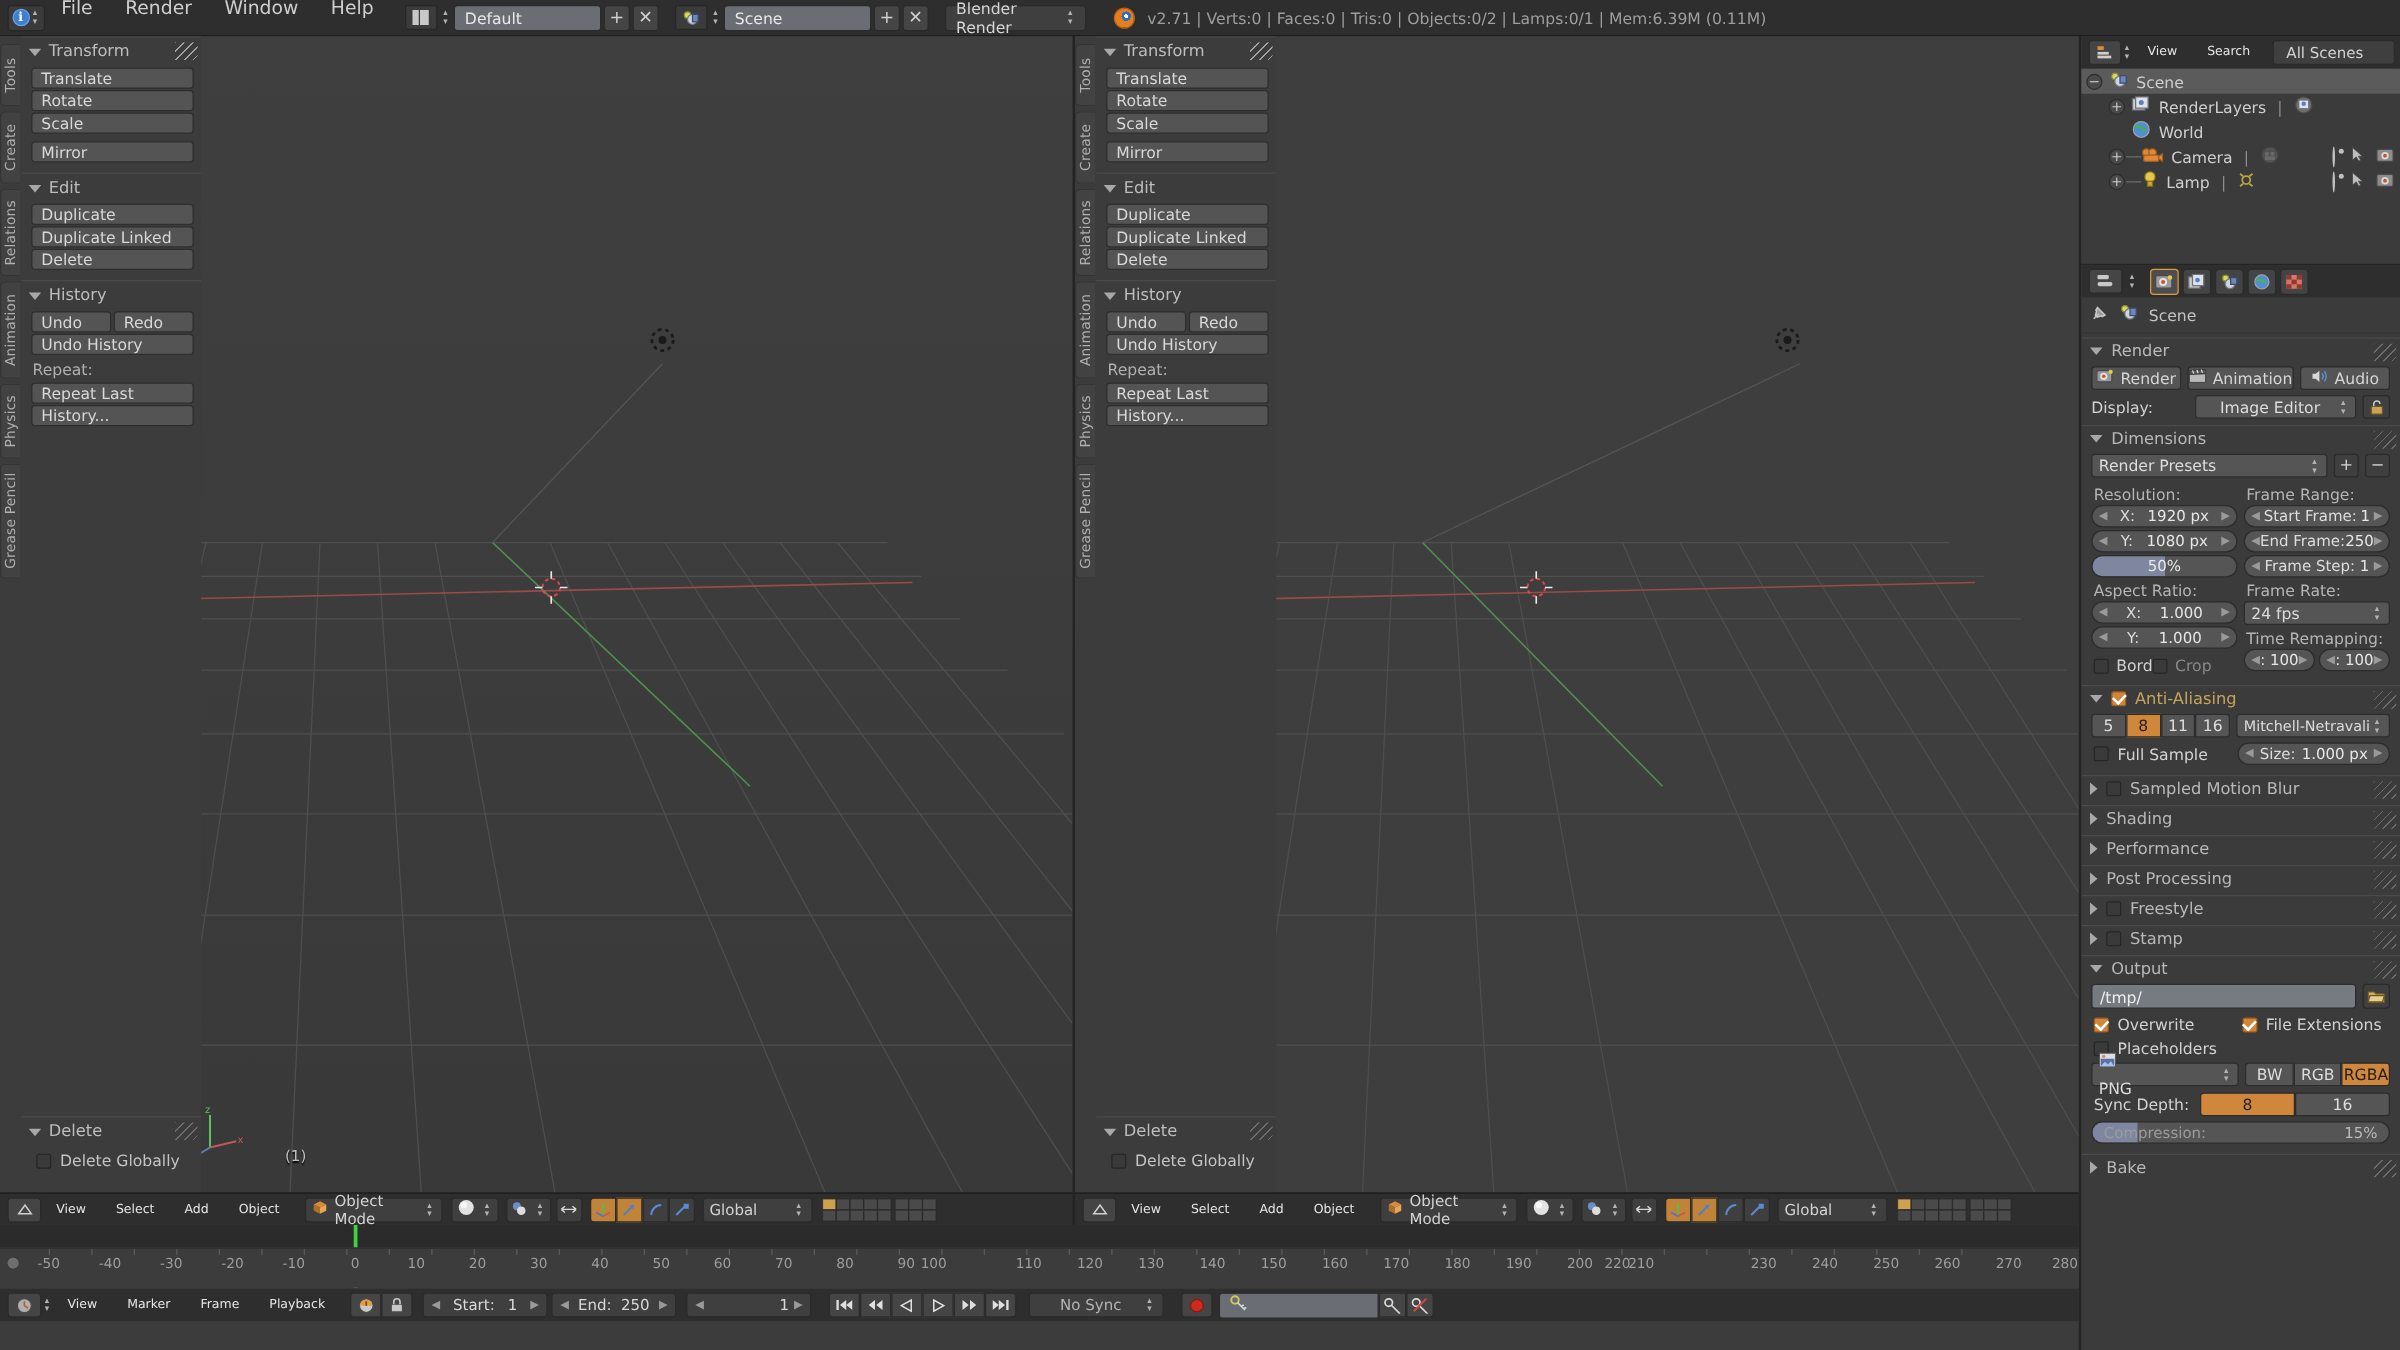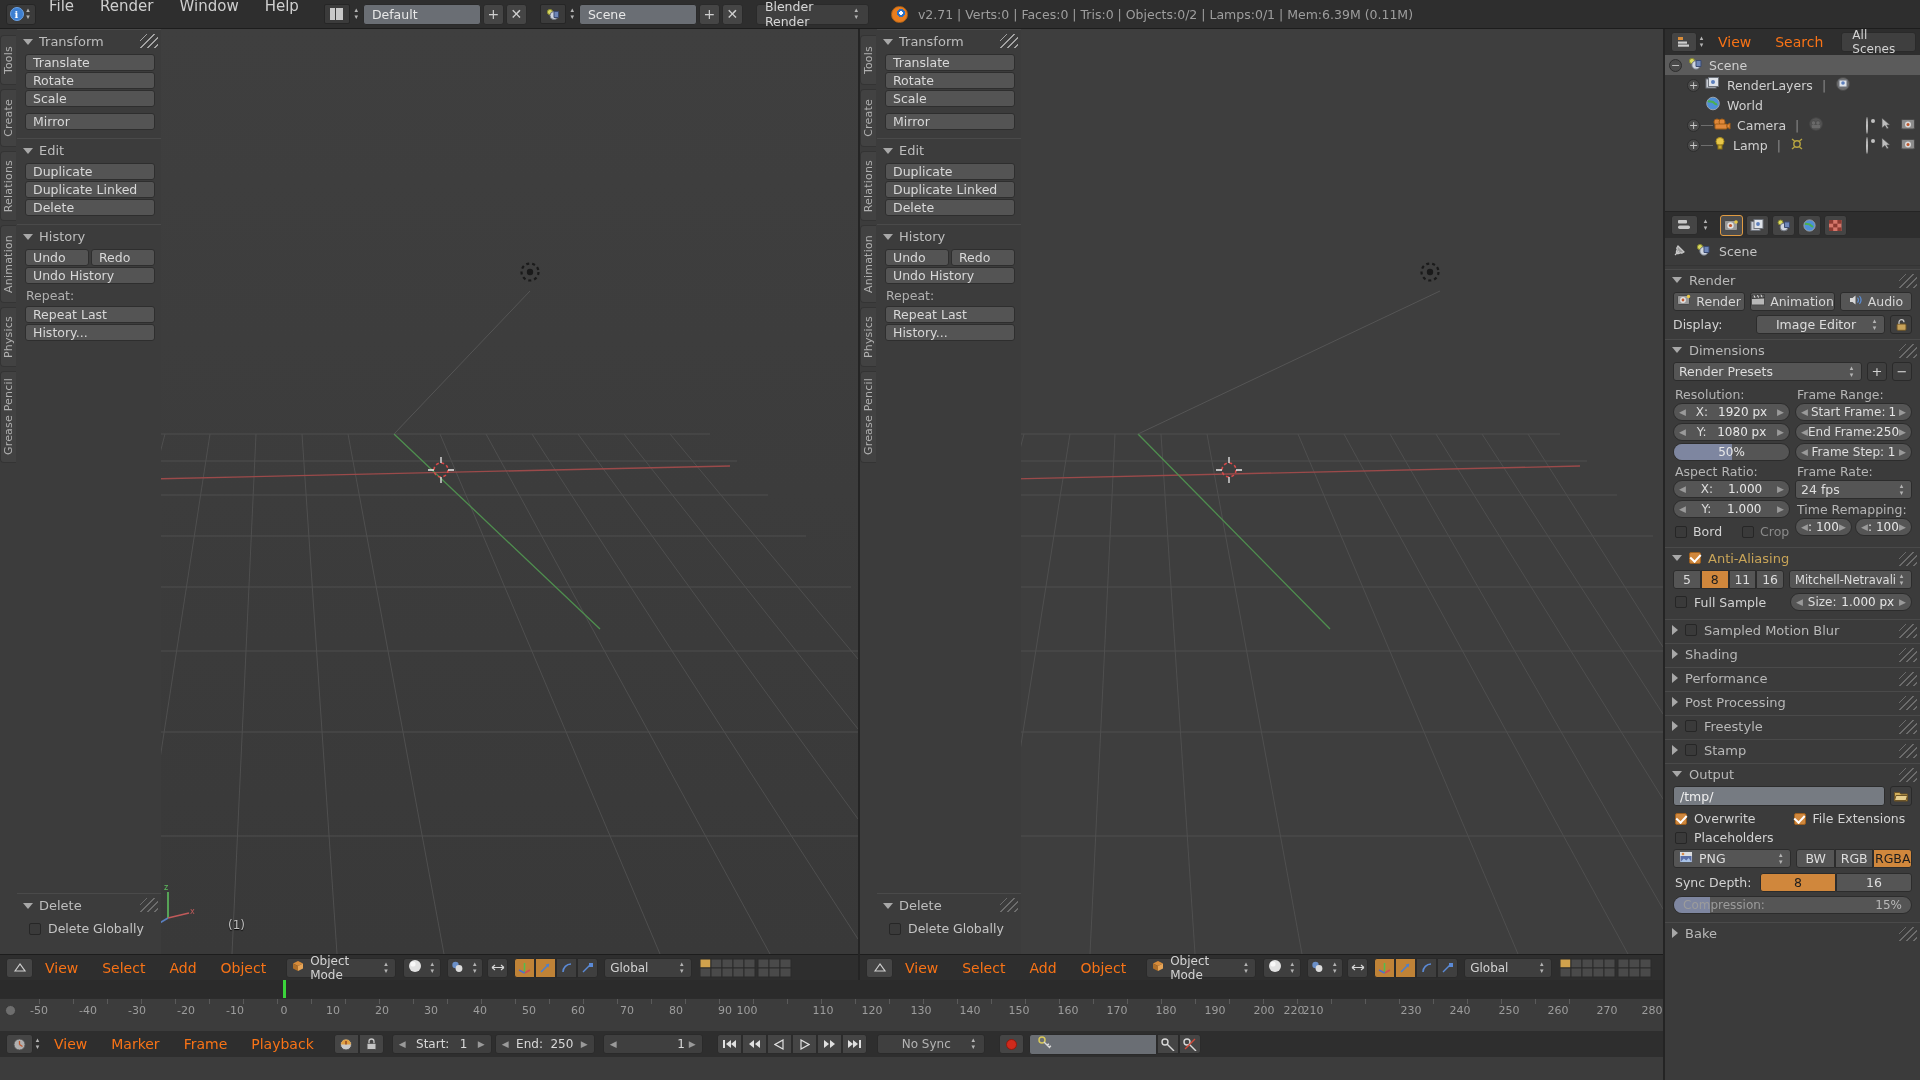--- a/index.html
+++ b/index.html
@@ -25,21 +25,21 @@
     display:flex; align-items:center; padding:0 8px; font-size:12.5px; }
   .sqbtn { width:21px;height:21px; background:#454545; border:1px solid #2a2a2a; border-radius:3px;
     display:flex;align-items:center;justify-content:center;color:#cfcfcf;font-size:14px; }
   .enumfield { height:21px; background:#3f3f3f; border:1px solid #2a2a2a; border-radius:3px;
     display:flex;align-items:center; padding:0 8px; gap:8px; font-size:12.5px; color:#d6d6d6; }
   .statline { color:#9e9e9e; font-size:12.5px; margin-left:10px; white-space:nowrap; }
   .bl-logo { width:17px;height:17px;border-radius:50%;background:radial-gradient(circle at 60% 40%, #ffffff 0 13%, #2b6fc2 13% 30%, #e87d1e 30% 100%);
      border:1px solid #b06317; }
   .vp-header { position:absolute; left:0; height:26px; background:#2e2e2e; border-top:1px solid #1d1d1d;
      display:flex; align-items:center; gap:0px; }
-  .vh-menu { padding:0 12px; font-size:14px; color:#f97316; height:26px; line-height:26px; }
+  .vh-menu { padding:0 12px; font-size:10px; color:#e5e5e5; height:26px; line-height:26px; }
   .modefield { height:20px; background:#3f3f3f; border:1px solid #2a2a2a; border-radius:3px;
      display:flex;align-items:center;gap:6px;padding:0 5px; font-size:12px; }
   .ibtn { width:21px;height:20px; background:#3f3f3f;border:1px solid #2a2a2a; display:flex;align-items:center;justify-content:center; }
   .ibtn.on { background:#c08337; }
   .ibtn.first{border-radius:3px 0 0 3px;} .ibtn.last{border-radius:0 3px 3px 0;}
 
   
   .view3d { position:absolute; background:#3d3d3d; overflow:hidden; }
   .persp-label { position:absolute; left:12px; top:6px; font-size:12px; color:#c8c8c8; text-shadow:0 1px 1px #000; }
   .obj-label { position:absolute; font-size:12px; color:#c0c0c0; text-shadow:0 1px 1px #000; }
@@ -941,21 +941,21 @@
             </div>
           </div>
           <div style="display:flex;">
             <div class="num">
               <span class="arrowl">◀</span>
                 <span class="numlbl">Y:</span>
               <span class="numval">1.000</span>
                 <span class="arrowr">▶</span>
             </div>
           </div>
-          <div style="display:flex;gap:20px;padding:6px 0 0 2px;">
+          <div style="display:flex;gap:0;padding:6px 0 0 2px;">
             <span style="display:flex;align-items:center;gap:6px;font-size:12.5px;">
               <span class="ckbox"></span>
               <span>Bord</span>
             </span>
             <span style="display:flex;align-items:center;gap:6px;font-size:12.5px;color:#8a8a8a;">
               <span class="ckbox"></span>
               <span>Crop</span>
             </span>
           </div>
         </div>
@@ -1105,21 +1105,21 @@
         </span>
       </div>
       <div style="display:flex;padding:1px 8px;">
         <span style="display:flex;align-items:center;gap:7px;font-size:12.5px;padding-left:2px;">
           <span class="ckbox"></span>
           <span>Placeholders</span>
         </span>
       </div>
       <div style="display:flex;gap:5px;padding:3px 8px;">
         <div class="drop" style="flex:1.15;">
-          <span style="display:flex;align-items:flex-start;gap:6px;">
+          <span style="display:flex;align-items:flex-start;gap:6px;flex-direction:column;">
             <span><svg width="14" height="12" viewBox="0 0 14 12">
                   <rect x="0.5" y="0.5" width="13" height="11" fill="#dcdde0" stroke="#55585c"></rect>
                   <rect x="1.5" y="5" width="11" height="6" fill="#5b6fa8"></rect>
                   <path d="M1.5 11l3.4-3.6 2.4 2.2 2.4-2.6 2.8 4z" fill="#a8c2e6"></path>
                   <circle cx="4" cy="3" r="1.3" fill="#d98a4a"></circle>
                 </svg></span>
             <span>PNG</span>
           </span>
           <span class="spin">
               <b>▴</b>

